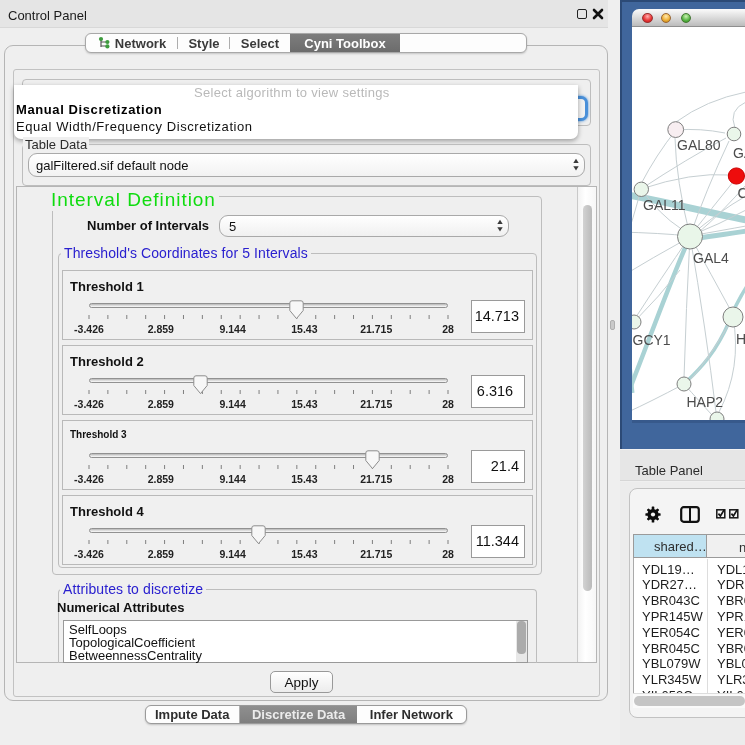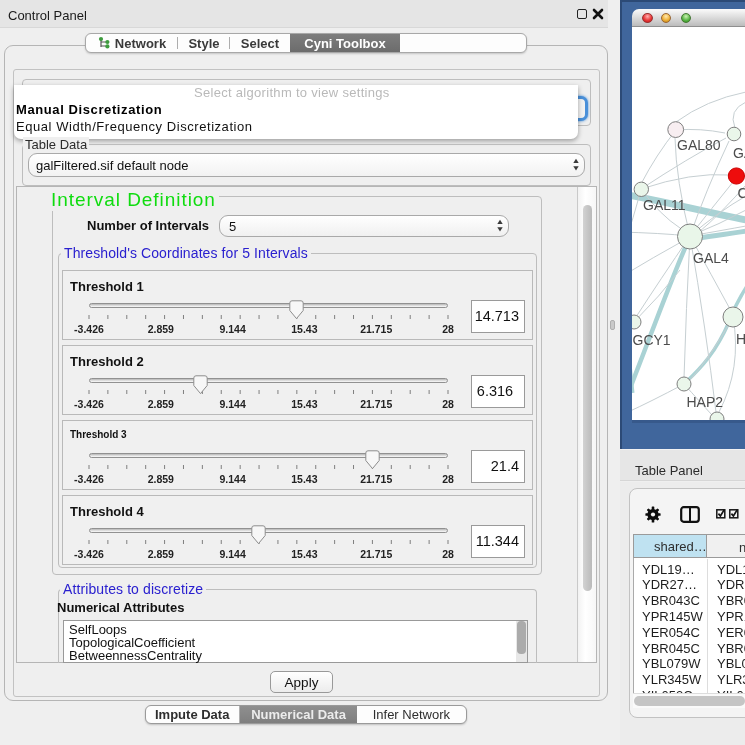--- a/index.html
+++ b/index.html
@@ -227,22 +227,22 @@
 <div class="abs" style="left:69px;top:622px;font-size:13px;color:#111;">SelfLoops</div>
 <div class="abs" style="left:69px;top:635px;font-size:13px;color:#111;text-align:right;">TopologicalCoefficient</div>
 <div class="abs" style="left:69px;top:648px;font-size:13px;color:#111;">BetweennessCentrality</div>
 <div class="abs" style="left:516px;top:621px;width:11px;height:41px;background:#e8e8e8;"></div>
 <div class="abs" style="left:517px;top:621px;width:9px;height:33px;background:#ababab;border-radius:4px;"></div>
 
 <div class="abs" style="left:270px;top:671px;width:63px;height:22px;background:linear-gradient(#ffffff,#ececec);border:1px solid #999;border-radius:5px;display:flex;align-items:center;justify-content:center;font-size:13.5px;color:#111;">Apply</div>
 
 <div class="abs" style="left:144.5px;top:705px;width:322px;height:19px;background:#fdfdfd;border:1px solid #9a9a9a;border-radius:6px;box-shadow:0 1px 2px rgba(0,0,0,0.2);overflow:hidden;display:flex;">
   <div style="width:95px;display:flex;align-items:center;justify-content:center;border-right:1px solid #b0b0b0;font-size:13px;font-weight:bold;color:#2e2e2e;">Impute Data</div>
-  <div style="width:118px;display:flex;align-items:center;justify-content:center;font-size:13px;font-weight:bold;color:#ececec;background:linear-gradient(#8f8f8f,#7f7f7f);">Numerical Data</div>
-  <div style="width:109px;display:flex;align-items:center;justify-content:center;font-size:13px;font-weight:normal;color:#2e2e2e;">Infer Network</div>
+  <div style="width:118px;display:flex;align-items:center;justify-content:center;font-size:13px;font-weight:bold;color:#ececec;background:linear-gradient(#8f8f8f,#7f7f7f);">Discretize Data</div>
+  <div style="width:109px;display:flex;align-items:center;justify-content:center;font-size:13px;font-weight:bold;color:#2e2e2e;">Infer Network</div>
 </div>
 <div class="abs" style="left:610px;top:320px;width:5px;height:10px;border-radius:2px;background:#c9c9c9;border:1px solid #aeaeae;"></div>
 
 <div class="abs" style="left:620px;top:0;width:125px;height:450px;background:#40669c;border-left:2px solid #2c4a76;border-top:2px solid #2c4a76;"></div>
 
 <div class="abs" style="left:632px;top:9px;width:113px;height:18px;background:linear-gradient(#fbfbfb,#bcbcbc);border-radius:7px 0 0 0;border-bottom:1px solid #8f8f8f;"></div>
 <div class="abs" style="left:642px;top:12.8px;width:10.6px;height:10.6px;border-radius:50%;background:radial-gradient(circle at 50% 30%, #ffb0b0, #e93a3a 55%, #b80f0f);border:0.5px solid #993333;"></div>
 <div class="abs" style="left:660.6px;top:12.8px;width:10.6px;height:10.6px;border-radius:50%;background:radial-gradient(circle at 50% 30%, #ffe9b0, #eeb13a 55%, #bb7d0c);border:0.5px solid #996633;"></div>
 <div class="abs" style="left:680.6px;top:12.8px;width:10.6px;height:10.6px;border-radius:50%;background:radial-gradient(circle at 50% 30%, #ccf2b2, #5cb84a 55%, #2f8a17);border:0.5px solid #447733;"></div>
 

